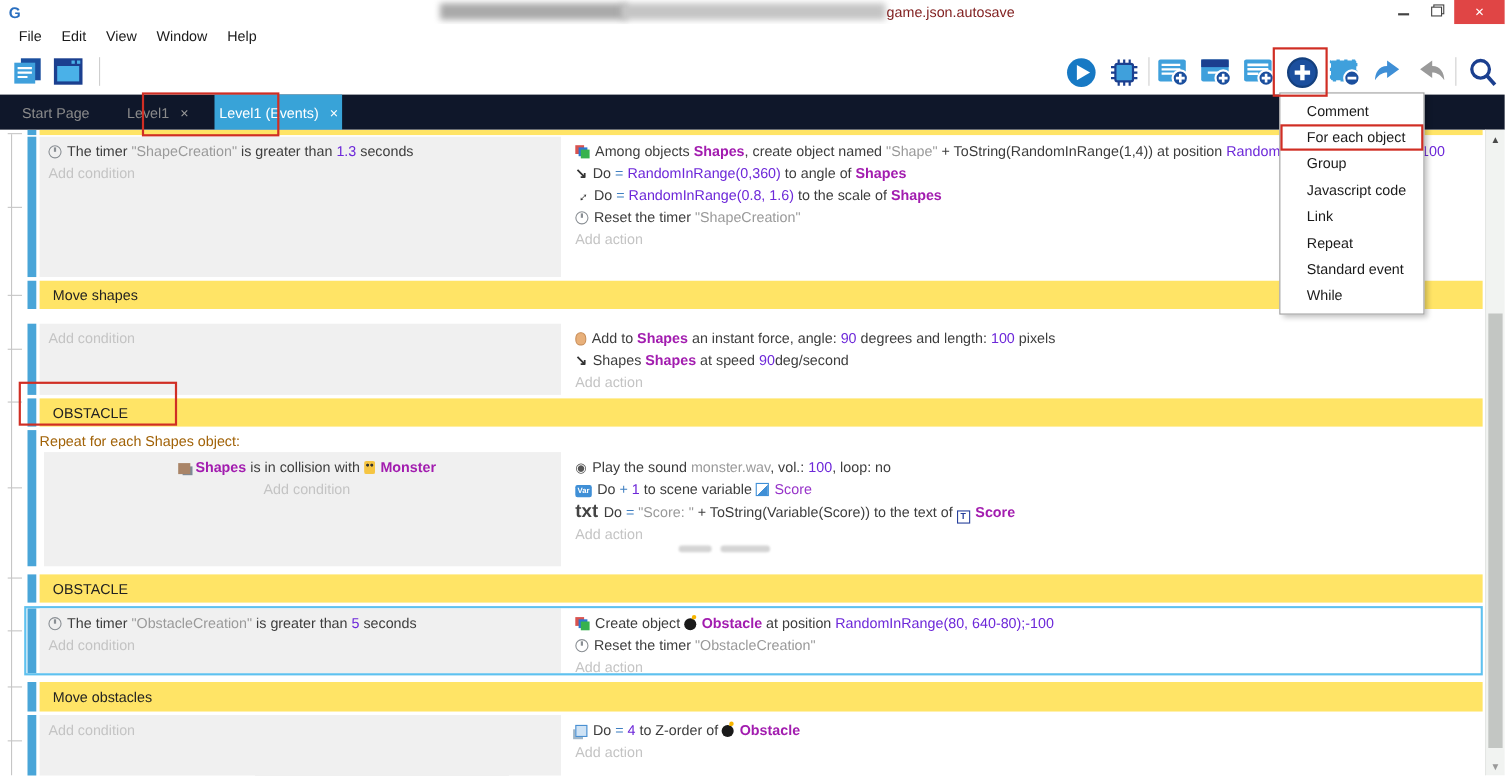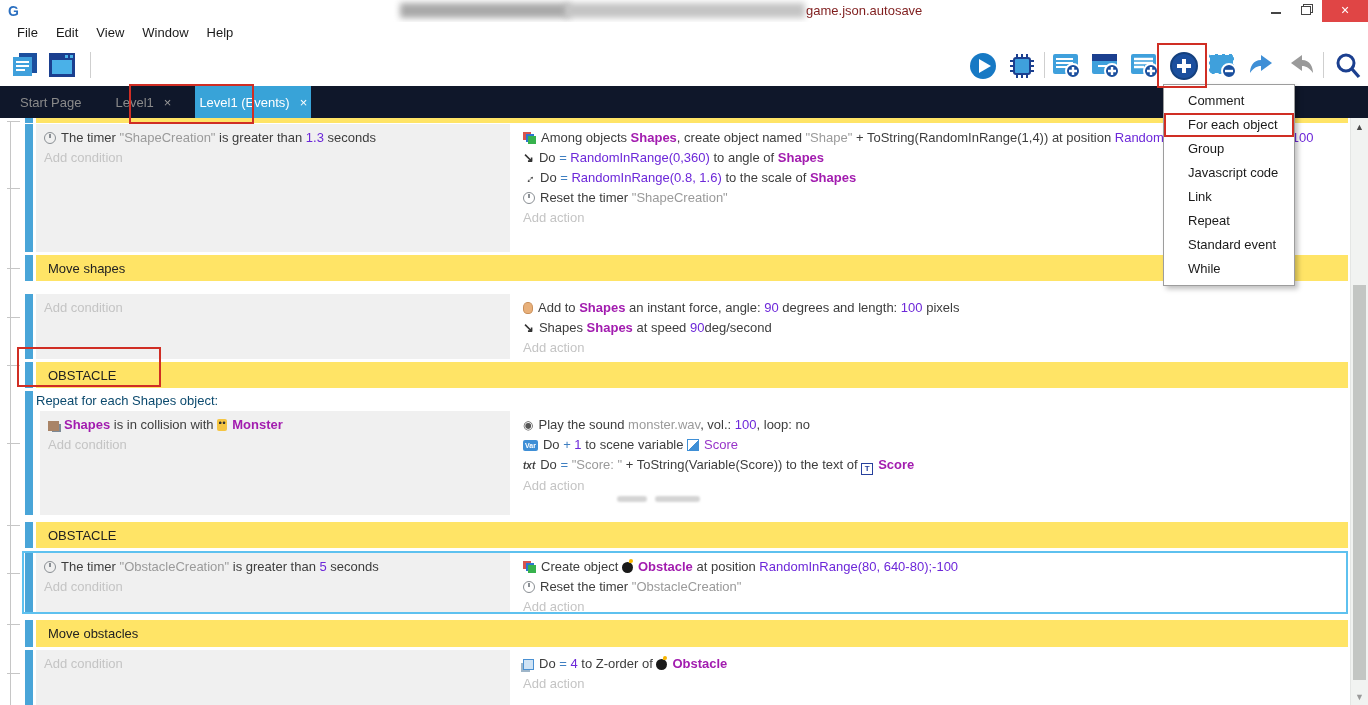--- a/index.html
+++ b/index.html
@@ -42,41 +42,41 @@
   .bar{position:absolute;left:25px;top:0;bottom:0;width:8px;background:#49a5d8;}
   .cols{margin-left:36px;height:100%;display:flex;}
   .ccol{width:474px;background:#f0f0f0;padding:4px 0 0 8px;box-sizing:border-box;}
   .gut{width:7px;background:#fff;}
   .acol{flex:1;background:#fff;padding:4px 0 0 6px;box-sizing:border-box;}
   .row.comment .cols{background:#ffe466;display:block;padding:6px 0 0 12px;box-sizing:border-box;color:#222;font-size:13px;}
   .row.sliver .cols{background:#ffe466;display:block;}
   .row.selected{margin-left:22px;border:2px solid #5ec1ef;box-sizing:border-box;}
   .row.selected .bar{left:1px;}
   .row.selected .cols{margin-left:12px;}
-  .fe-head{margin-left:36px;height:20px;line-height:20px;color:#0c4a6e;}
+  .fe-head{margin-left:36px;height:20px;line-height:20px;color:#a16207;}
   .fe-box{margin-left:40px;display:flex;height:104px;}
   .fe-box .ccol{width:470px;}
   .line{line-height:20px;white-space:normal;}
   .addline{line-height:20px;color:#c4c4c4;}
   
   .sg-p{color:#3d3d3d}.sg-s{color:#9a9a9a}.sg-g{color:#6d28d9}.sg-b{color:#3f7fc1}
   .sg-o{color:#a21caf;font-weight:bold}.sg-v{color:#9733c9}
   
   .ic{display:inline-block;vertical-align:-2px;margin-right:5px;}
   .ic-timer{width:10px;height:10px;border:1.5px solid #8a8f94;border-radius:50%;position:relative;}
   .ic-timer::after{content:"";position:absolute;left:4px;top:1px;width:1.5px;height:4px;background:#8a8f94;}
   .ic-sprite{position:relative;width:13px;height:12px;}
   .ic-sprite::before{content:"";position:absolute;left:0;top:0;width:8px;height:8px;background:#d9534f;}
   .ic-sprite::after{content:"";position:absolute;right:0;bottom:0;width:8px;height:8px;background:#37b24d;box-shadow:-2px -2px 0 0 #2e77d0;}
   .ic-angle,.ic-rotate{color:#333;font-weight:bold;font-size:13px;vertical-align:0;}
   .ic-scale{color:#333;font-weight:bold;font-size:12px;transform:rotate(-45deg);vertical-align:0;}
   .ic-delete{color:#d32f2f;font-weight:900;font-size:15px;vertical-align:-1px;line-height:13px;}
   .ic-sound{color:#555;font-size:12px;vertical-align:0;}
   .ic-var{background:#3f8fd6;color:#fff;font-size:7px;font-weight:bold;padding:2px 2px;border-radius:2px;line-height:7px;vertical-align:1px;}
-  .ic-txt{font-style:italic;font-weight:bold;font-size:10px;color:#444;vertical-align:0;}
+  .ic-txt{font-weight:bold;font-size:17px;color:#444;vertical-align:0;}
   .ic-scenevar{width:10px;height:10px;border:1.5px solid #3f8fd6;background:linear-gradient(135deg,#fff 55%,#3f8fd6 55%);}
   .ic-textobj{width:10px;height:10px;border:1.5px solid #27409c;color:#27409c;font-size:8px;font-weight:bold;line-height:10px;text-align:center;}
   .ic-monster{width:10px;height:12px;background:#f5c542;border-radius:2px;background-image:radial-gradient(circle at 32% 32%,#333 1px,rgba(0,0,0,0) 1.7px),radial-gradient(circle at 70% 32%,#333 1px,rgba(0,0,0,0) 1.7px);}
   .ic-obstacle{width:11px;height:11px;background:#1a1a1a;border-radius:50%;position:relative;}
   .ic-obstacle::after{content:"";position:absolute;top:-3px;left:7px;width:4px;height:4px;background:#f7b500;border-radius:50% 50% 50% 0;}
   .ic-shapes{width:11px;height:10px;background:#a98467;box-shadow:3px 2px 0 -1px #7d8a97;}
   .ic-force{width:10px;height:12px;background:#e8b07a;border-radius:45% 45% 40% 40%;border:1px solid #c98f5a;box-sizing:border-box;}
   .ic-zorder{width:9px;height:9px;border:1.5px solid #4a90d2;background:#cfe3f5;box-shadow:-3px 3px 0 -1px #9fb6c9;}
   
   .smudge{position:absolute;background:#d4d4d4;border-radius:3px;filter:blur(1px);}
@@ -269,21 +269,21 @@
       <div class="row comment" style="height: 26px; margin-bottom: 3px;">
         <div class="bar"></div>
         <div class="cols">
           <div>OBSTACLE</div>
         </div>
       </div>
       <div class="row foreach" style="height: 124px; margin-bottom: 7px;">
         <div class="bar"></div>
         <div class="fe-head">Repeat for each Shapes object:</div>
         <div class="fe-box">
-          <div class="ccol" style="width: 470px;">
+          <div class="ccol" style="width: 470px; text-align: center;">
             <div class="line"><span class="ic ic-shapes"></span><span class="sg-o">Shapes</span><span class="sg-p"> is in collision with </span><span class="ic ic-monster"></span><span class="sg-o">Monster</span></div>
             <div class="addline">Add condition</div>
           </div>
           <div class="gut"></div>
           <div class="acol">
             <div class="line"><span class="ic ic-sound">◉</span><span class="sg-p">Play the sound </span><span class="sg-s">monster.wav</span><span class="sg-p">, vol.: </span><span class="sg-g">100</span><span class="sg-p">, loop: no</span></div>
             <div class="line"><span class="ic ic-var">Var</span><span class="sg-p">Do </span><span class="sg-b">+ </span><span class="sg-g">1</span><span class="sg-p"> to scene variable </span><span class="ic ic-scenevar"></span><span class="sg-v">Score</span></div>
             <div class="line"><span class="ic ic-txt">txt</span><span class="sg-p">Do </span><span class="sg-b">= </span><span class="sg-s">"Score: "</span><span class="sg-p"> + ToString(Variable(Score)) to the text of </span><span class="ic ic-textobj">T</span><span class="sg-o">Score</span></div>
             <div class="addline">Add action</div>
           </div>

